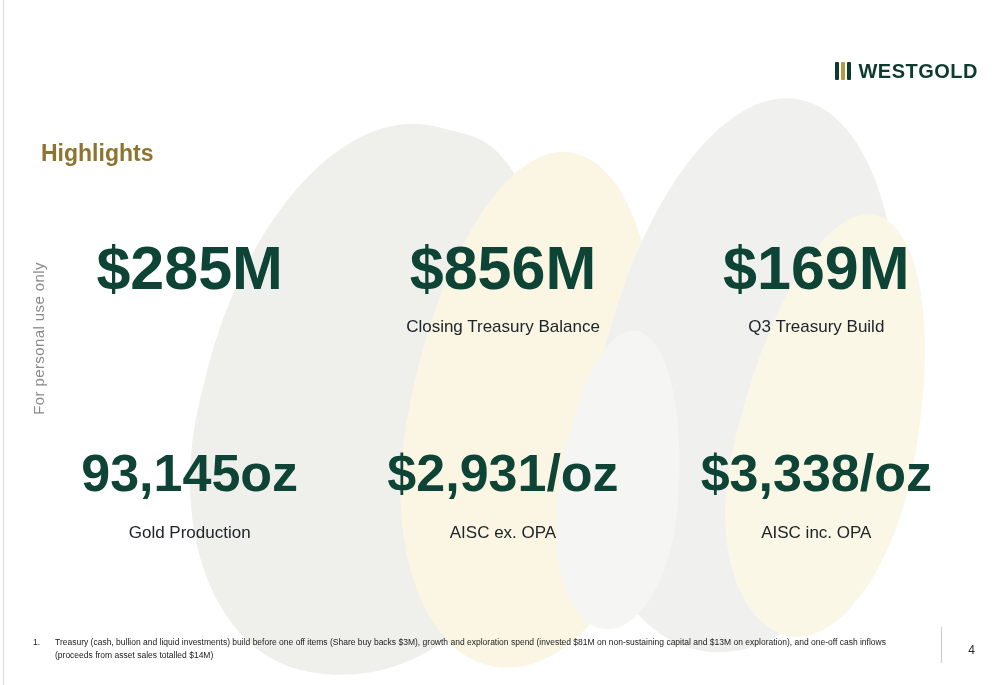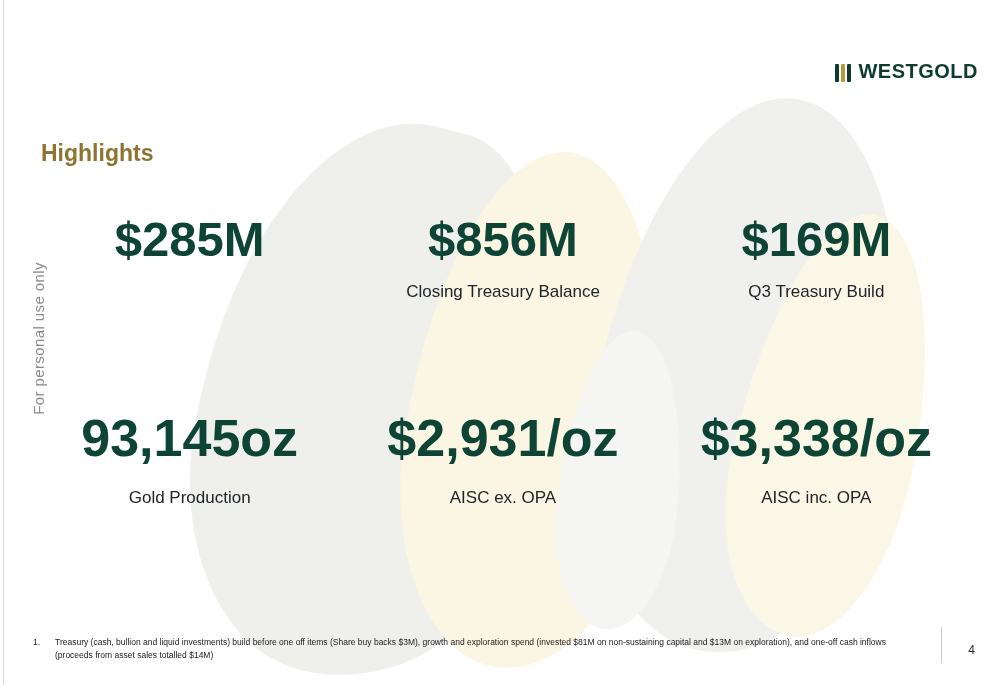--- a/index.html
+++ b/index.html
@@ -100,21 +100,21 @@
     font-size: 27px;
     font-weight: bold;
     color: #0d3b2e;
     letter-spacing: -0.2px;
   }
   .logo {
     position: absolute;
     right: 22px;
     top: 60px;
     display: flex;
-    align-items: center;
+    align-items: flex-start;
     gap: 7px;
   }
   .logo-mark {
     display: flex;
     align-items: flex-end;
     gap: 2px;
     height: 20px;
   }
   .logo-mark span {
     display: block;
@@ -155,21 +155,21 @@
   .stat-cell {
     flex: 1 1 0;
     text-align: center;
     padding: 0 8px;
   }
   .stat-value {
     color: #0d4435;
     font-weight: bold;
     line-height: 1;
   }
-  .row-1 .stat-value { font-size: 49px; }
+  .row-1 .stat-value { font-size: 61px; margin-top: 23px; }
   .row-2 .stat-value { font-size: 52px; }
   .stat-label {
     margin-top: 18px;
     font-size: 17px;
     color: #20252a;
   }
   .row-2 .stat-label { margin-top: 24px; }
   .sup {
     font-size: 10px;
     vertical-align: super;

